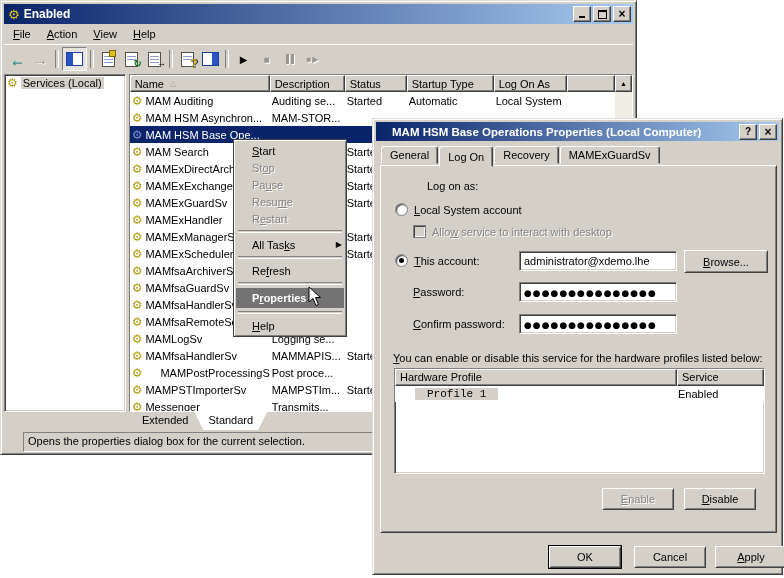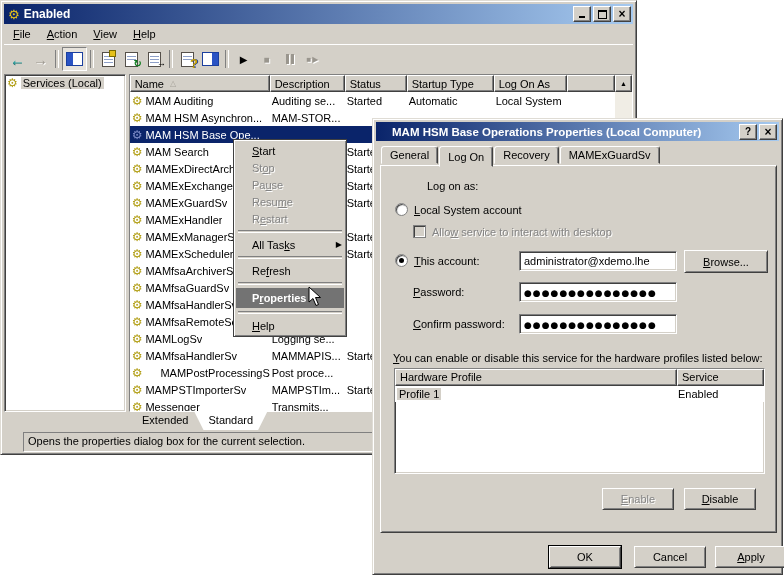--- a/index.html
+++ b/index.html
@@ -95,21 +95,21 @@
        box-shadow:inset 1px 1px 0 #d4d0c8, inset -1px -1px 0 #808080;
        display:flex;align-items:center;justify-content:center;box-sizing:border-box;font-size:11px;}
   .btn.default{outline:1px solid #000;}
   .btn.disabled{color:#848484;text-shadow:1px 1px 0 #fff;}
   .dis-label{color:#848484;text-shadow:1px 1px 0 #fff;}
   .hwlist{position:absolute;left:13px;top:202px;width:371px;height:106px;box-sizing:border-box;}
   .hwhdr{display:flex;height:17px;background:#d4d0c8;}
   .hwhdr .hcell{border:1px solid;border-color:#fff #404040 #404040 #fff;box-shadow:inset -1px -1px 0 #808080;
                 box-sizing:border-box;padding:1px 4px;}
   .hwrow{display:flex;height:16px;align-items:center;background:#fff;}
-  .hwrow .sel{background:#d4d0c8;padding:0 2px;margin-left:2px;}
+  .hwrow .sel{background:#d4d0c8;padding:0 12px;margin-left:20px;font-family:Liberation Mono, monospace;}
   .hwrow .svc{margin-left:auto;width:86px;}
   u{text-decoration:underline;}
   .cursor{position:absolute;z-index:40;}
 </style>
 </head>
 <body>
 
 <div class="win" style="left:0;top:0;width:637px;height:455px;">
   <div class="titlebar">
     <span class="t-icon">⚙</span>

